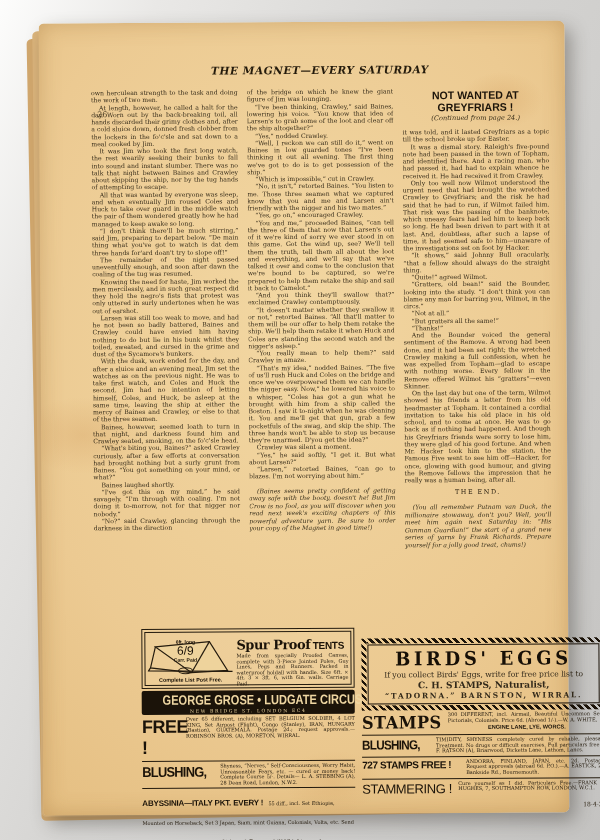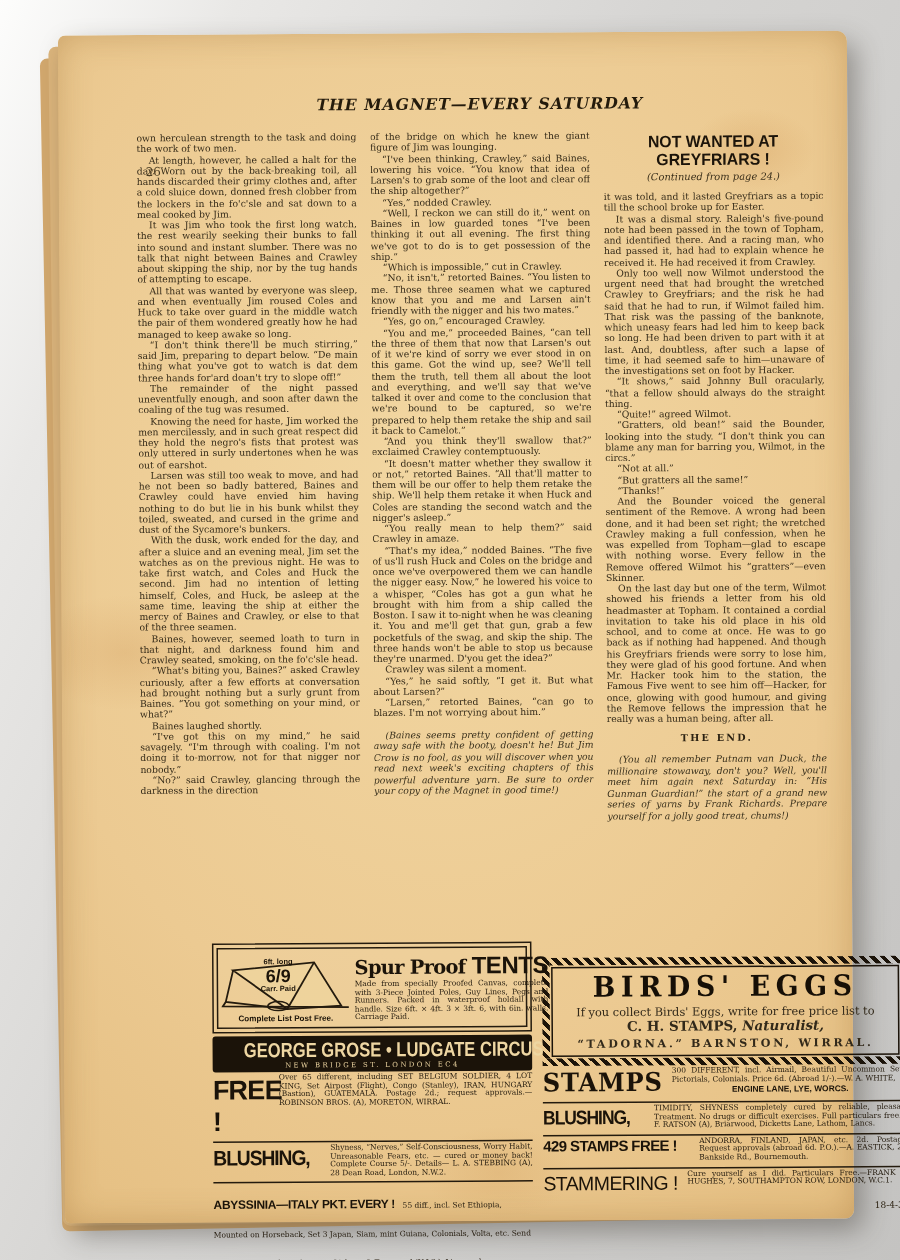--- a/index.html
+++ b/index.html
@@ -36,61 +36,61 @@
   .italic-note{
     margin-top:7px;font-style:italic;font-size:6.2px;line-height:7.5px;
     text-align:justify;text-indent:8px;color:#39301c;
   }
   .story-title{
     margin:2px 0 1px;font-family:"Liberation Sans",sans-serif;font-weight:bold;
     font-size:11px;text-align:center;letter-spacing:0px;color:#1c140a;
     transform:scaleX(.96);
   }
   .story-subtitle{font-style:italic;font-size:6.6px;text-align:center;margin-bottom:6px;color:#3a2f1a;}
-  .the-end{text-align:center;font-size:6.4px;font-weight:bold;letter-spacing:1.5px;margin:5px 0 2px;color:#2c2212;}
+  .the-end{text-align:center;font-size:6.4px;font-weight:normal;letter-spacing:1.5px;margin:5px 0 2px;color:#2c2212;}
 
   
   .ads{position:absolute;left:47px;top:564px;width:464px;display:flex;gap:7px;}
   .ads-left{width:213px;flex:none;}
   .ads-right{flex:1;margin-top:11px;}
   .ink{color:#1b1309;}
   .fine{font-size:5px;line-height:5.6px;text-align:justify;color:#241b0e;}
   .rule-top{border-top:1px solid #241b0e;}
   .tent-ad{border:4px double #241b0e;display:flex;padding:2px;height:48px;background:rgba(250,230,185,.15);}
   .tent-left{width:86px;flex:none;position:relative;}
   .tent-svg{position:absolute;left:0;top:0;}
   .tent-price-top{position:absolute;left:16px;top:4px;width:44px;text-align:center;font-family:"Liberation Sans",sans-serif;font-weight:bold;font-size:5px;}
-  .tent-price{position:absolute;left:16px;top:9px;width:44px;text-align:center;font-family:"Liberation Sans",sans-serif;font-weight:bold;font-size:12px;}
+  .tent-price{position:absolute;left:16px;top:9px;width:44px;text-align:center;font-family:"Liberation Sans",sans-serif;font-weight:normal;font-size:12px;}
   .tent-price-bot{position:absolute;left:16px;top:22px;width:44px;text-align:center;font-family:"Liberation Sans",sans-serif;font-weight:bold;font-size:5px;}
   .tent-list{position:absolute;left:0;bottom:0;width:86px;text-align:center;font-family:"Liberation Sans",sans-serif;font-weight:bold;font-size:5.4px;}
   .tent-right{flex:1;padding-left:3px;}
   .tent-brand{white-space:nowrap;}
   .tent-brand .scr{font-size:13px;font-weight:bold;letter-spacing:-0.5px;}
-  .tent-brand .blk{font-family:"Liberation Sans",sans-serif;font-weight:bold;font-size:16px;letter-spacing:-0.3px;}
+  .tent-brand .blk{font-family:"Liberation Sans",sans-serif;font-weight:bold;font-size:10px;letter-spacing:-0.3px;}
   .grose{background:#1b1309;color:#eed6a2;text-align:center;padding:2px 2px 1px;margin-top:2px;border-radius:2px;}
   .grose-main{font-family:"Liberation Sans",sans-serif;font-weight:bold;font-size:13.5px;white-space:nowrap;transform:scaleX(.82);transform-origin:center;letter-spacing:0px;}
   .grose-sub{font-size:4.6px;letter-spacing:1.6px;margin-top:1px;}
   .adrow{display:flex;align-items:flex-start;padding:2px 0;}
   .adrow .head-big{font-family:"Liberation Sans",sans-serif;font-weight:bold;flex:none;}
   .free-head{font-size:18px;width:44px;letter-spacing:-0.5px;}
   .blush-head{font-size:14px;width:78px;letter-spacing:-0.8px;transform:scaleX(.92);transform-origin:left;}
   .abys{padding:2px 0 3px;}
   .abys .h{font-family:"Liberation Sans",sans-serif;font-weight:bold;font-size:8px;letter-spacing:-0.2px;}
   .print-mark{font-size:6px;font-weight:bold;margin:3px 0 0 4px;color:#2c2212;}
 
   .birds-outer{
     border:5px solid transparent;
     border-image:repeating-linear-gradient(45deg,#1b1309 0 2.5px,rgba(0,0,0,0) 2.5px 5px) 5;
     padding:1px;
   }
   .birds-inner{border:1.5px solid #1b1309;text-align:center;padding:2px 3px 3px;}
   .birds-head{font-weight:bold;font-size:19px;letter-spacing:4px;white-space:nowrap;transform:scaleX(.94);transform-origin:center;color:#160f06;}
   .birds-l1{font-size:7.6px;margin-top:1px;white-space:nowrap;}
   .birds-l2{font-size:9px;font-weight:bold;margin-top:1px;white-space:nowrap;}
-  .birds-l2 .it{font-style:italic;}
+  .birds-l2 .it{}
   .birds-l3{font-size:7.4px;font-weight:bold;letter-spacing:1.8px;margin-top:1px;white-space:nowrap;}
   .stamps-head{font-size:17px;font-weight:bold;letter-spacing:.5px;width:86px;flex:none;transform:scaleX(.95);transform-origin:left;}
   .stamps-addr{font-family:"Liberation Sans",sans-serif;font-weight:bold;font-size:5.6px;text-align:center;margin-top:1px;}
   .blush2-head{font-family:"Liberation Sans",sans-serif;font-weight:bold;font-size:13px;width:74px;flex:none;letter-spacing:-0.8px;transform:scaleX(.9);transform-origin:left;}
   .s509-head{font-family:"Liberation Sans",sans-serif;font-weight:bold;font-size:10px;width:104px;flex:none;letter-spacing:-0.4px;}
   .stam-head{font-family:"Liberation Sans",sans-serif;font-weight:normal;font-size:13px;width:96px;flex:none;letter-spacing:-0.4px;}
   .date-code{text-align:right;font-size:6px;margin-top:3px;color:#2c2212;}
 </style>
 </head>
 <body>
@@ -233,21 +233,21 @@
             <span class="stamps-addr" style="display:block;">ENGINE LANE, LYE, WORCS.</span>
           </span>
         </div>
 
         <div class="adrow rule-top ink">
           <span class="blush2-head">BLUSHING,</span>
           <span class="fine">TIMIDITY, SHYNESS completely cured by reliable, pleasant Treatment. No drugs or difficult exercises. Full particulars free.—F. RATSON (A), Briarwood, Dicketts Lane, Lathom, Lancs.</span>
         </div>
 
         <div class="adrow rule-top ink">
-          <span class="s509-head">429 STAMPS FREE !</span>
+          <span class="s509-head">727 STAMPS FREE !</span>
           <span class="fine">ANDORRA, FINLAND, JAPAN, etc. 2d. Postage. Request approvals (abroad 6d. P.O.).—A. EASTICK, 22, Bankside Rd., Bournemouth.</span>
         </div>
 
         <div class="adrow rule-top ink">
           <span class="stam-head">STAMMERING !</span>
           <span class="fine">Cure yourself as I did. Particulars Free.—FRANK B. HUGHES, 7, SOUTHAMPTON ROW, LONDON, W.C.1.</span>
         </div>
 
         <div class="date-code">18-4-36</div>
       </div>

